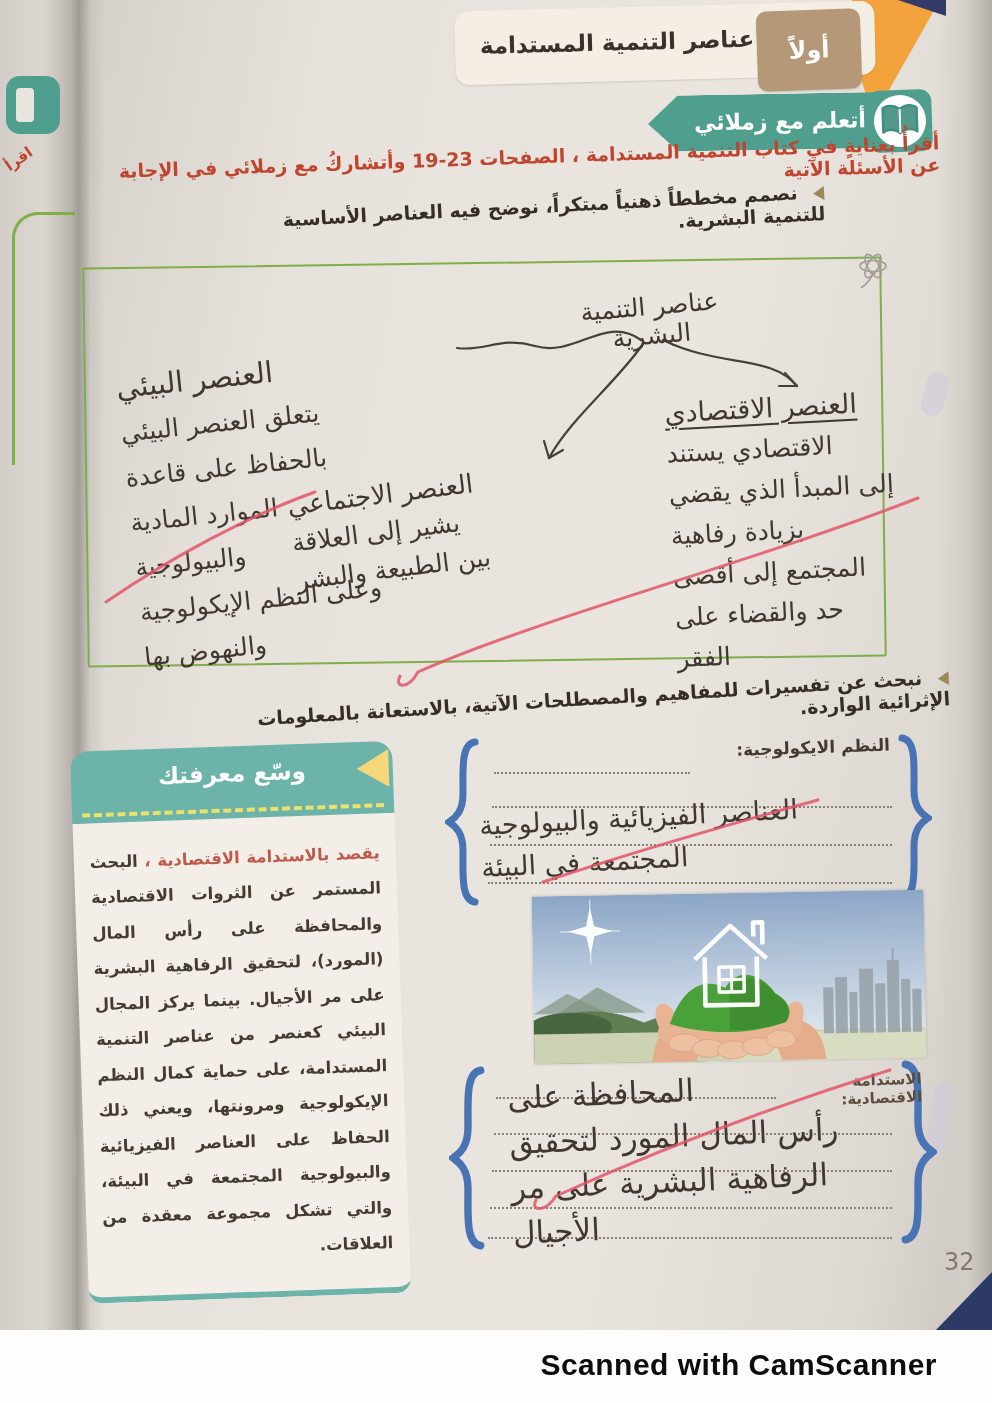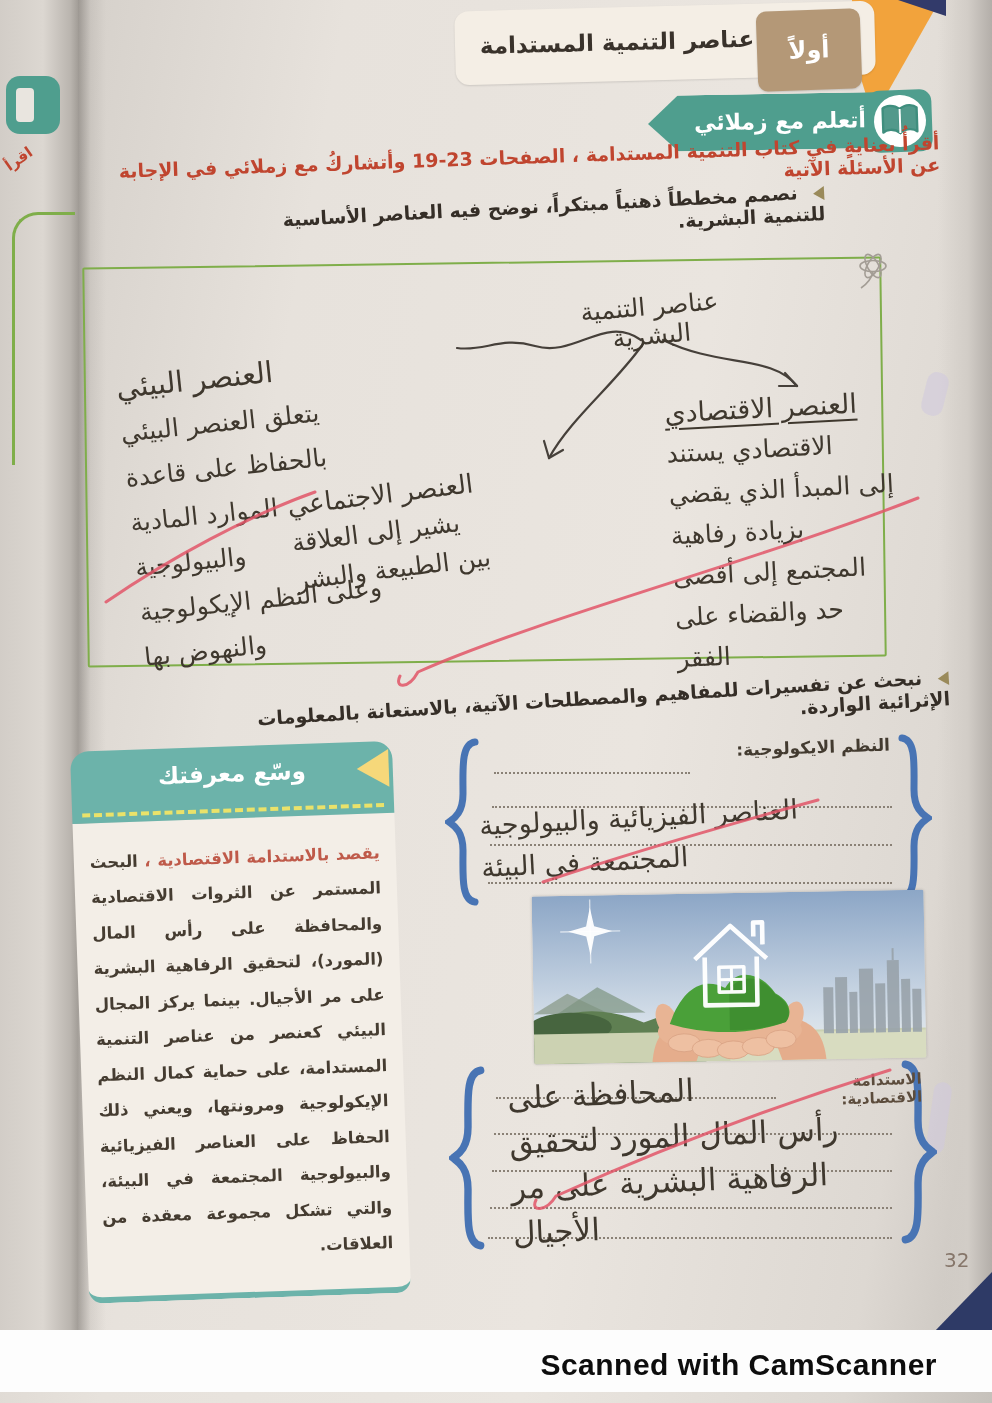--- a/index.html
+++ b/index.html
@@ -93,23 +93,23 @@
   .ans1{left:480px;top:795px;width:385px;transform:rotate(-3deg);font-size:27px;line-height:42px;}
   .ans1 div:nth-child(2){margin-right:75px;}
   .ans2{left:510px;top:1068px;width:368px;transform:rotate(-2.5deg);font-size:31px;line-height:45px;}
   .ans2 div:nth-child(1){margin-right:72px;}
   .ans2 div:nth-child(3){margin-right:18px;}
   .ans2 div:nth-child(4){margin-right:125px;}
 
   
   .scene{left:533px;top:893px;width:392px;height:168px;overflow:hidden;border-radius:2px;transform:rotate(-1deg);
     box-shadow:0 0 3px rgba(0,0,0,.2);}
-  .page-num{left:944px;top:1248px;font-size:20px;color:#86766a;}
+  .page-num{left:944px;top:1248px;font-size:24px;color:#86766a;}
   .corner-tri{left:934px;top:1272px;width:58px;height:60px;background:#2e3a66;clip-path:polygon(100% 0,100% 100%,0 100%);}
-  .footer{left:0;top:1330px;width:992px;height:62px;background:#fdfdfd;}
+  .footer{left:0;top:1330px;width:992px;height:73px;background:#fdfdfd;}
   .footer span{position:absolute;right:55px;top:18px;font-family:"Liberation Sans",sans-serif;
     font-weight:bold;font-size:30px;color:#0d0d0d;letter-spacing:.5px;}
   svg{display:block;}
 </style>
 </head>
 <body>
 
 <div class="photo">
 
   <div class="abs adj-page">

